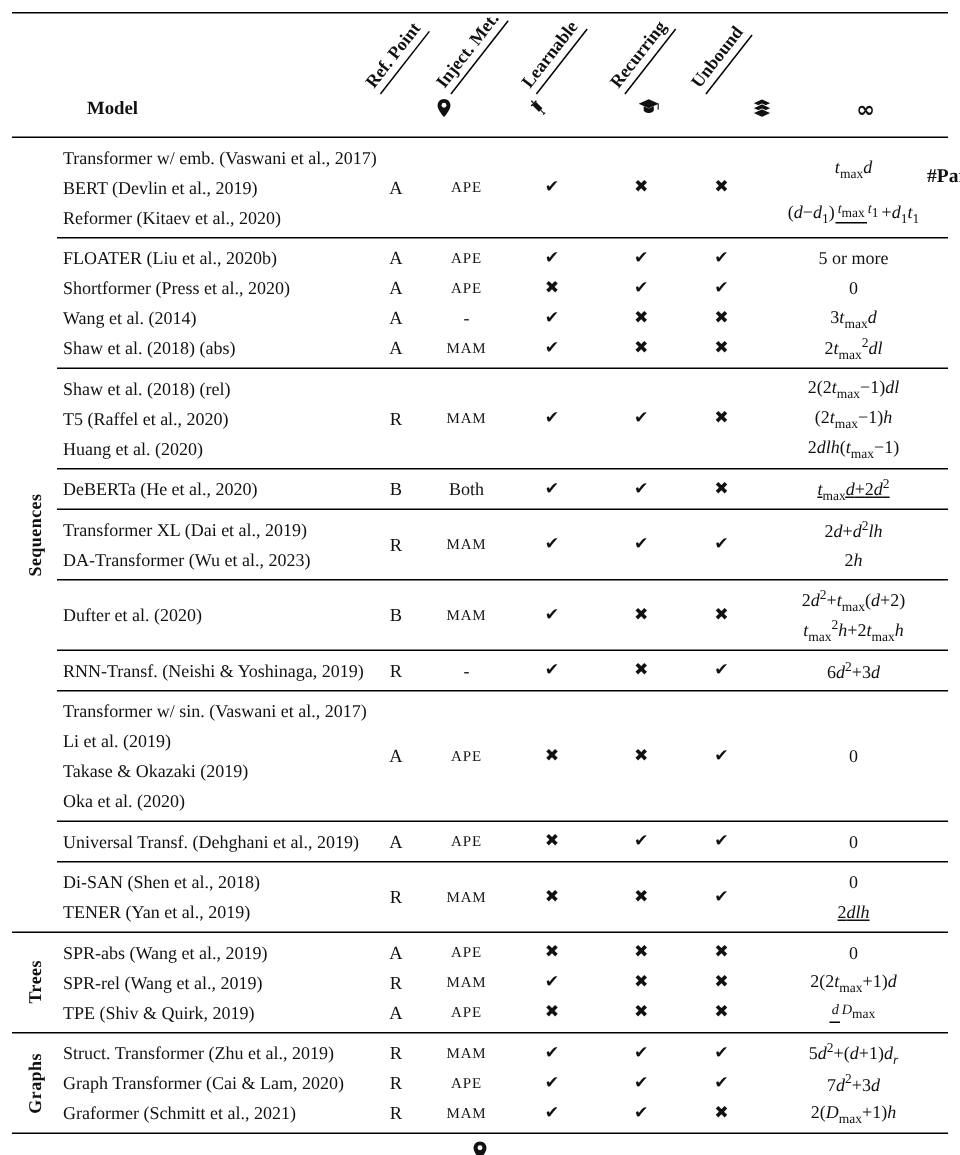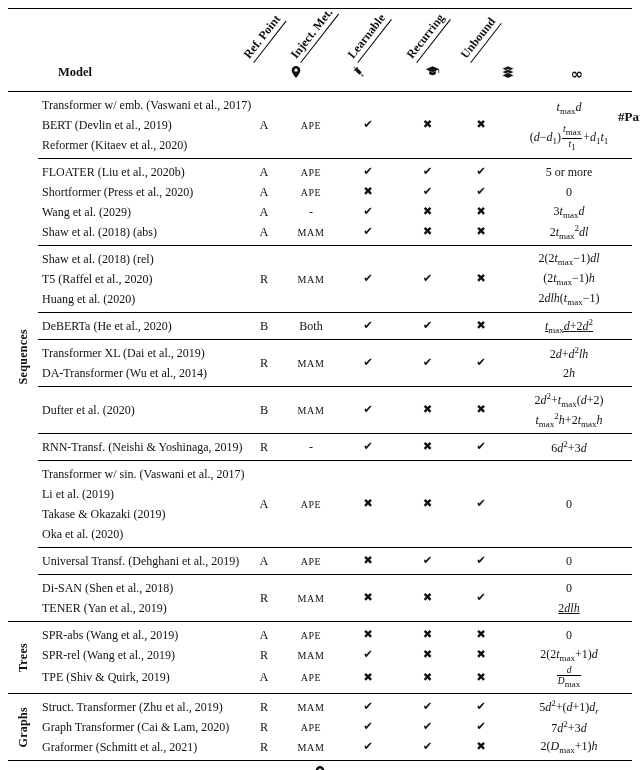--- a/index.html
+++ b/index.html
@@ -47,21 +47,21 @@
   .refv { font-size:12.3px; }
   .sc { font-size:10px; letter-spacing:0.6px; }
   .plainv { font-size:12px; }
   .mark { font-family:"DejaVu Sans",sans-serif; font-size:11.5px; font-weight:700; line-height:1; }
   .pc { display:flex; flex-direction:column; }
   .param-item { display:flex; align-items:center; justify-content:center; min-height:20px; }
   .pmath { font-style:italic; font-size:12px; white-space:nowrap; }
   .pmath .up { font-style:normal; }
   .pmath sub, .pmath sup { font-size:9px; }
   .pplain { font-size:12px; }
-  .frac { display:inline-flex; flex-direction:column; text-align:center; vertical-align:middle;
+  .frac { display:inline-flex; flex-direction:row; text-align:center; vertical-align:middle;
           font-size:9.5px; line-height:1.1; margin:0 1px; }
   .frac .fn { border-bottom:0.7px solid #000; padding:0 1px; }
   .frac .fd { padding:0 1px; }
 
   .footer { display:flex; justify-content:center; margin-top:4px; }
 </style>
 </head>
 <body>
 
 <div class="page">
@@ -211,21 +211,21 @@
                   <span class="mark">✔</span>
                 </div>
                 <div class="cell-param pc">
                   <div class="param-item" style="flex-grow: 1;">
                     <span class="pplain">0</span>
                   </div>
                 </div>
               </div>
               <div class="entry">
                 <div class="cell-model mc">
-                  <div class="model-line">Wang et al. (2029)</div>
+                  <div class="model-line">Wang et al. (2014)</div>
                 </div>
                 <div class="cell-ref cflag">
                   <span class="refv">A</span>
                 </div>
                 <div class="cell-inject cflag">
                   <span class="plainv">-</span>
                 </div>
                 <div class="cell-learn cflag">
                   <span class="mark">✔</span>
                 </div>
@@ -326,21 +326,21 @@
                   <div class="param-item" style="flex-grow: 1; text-decoration: underline;">
                     <span class="pmath">t<sub><i class="up">max</i></sub>d<i class="up">+</i><i class="up">2</i>d<sup><i class="up">2</i></sup></span>
                   </div>
                 </div>
               </div>
             </div>
             <div class="block">
               <div class="entry">
                 <div class="cell-model mc">
                   <div class="model-line">Transformer XL (Dai et al., 2019)</div>
-                  <div class="model-line">DA-Transformer (Wu et al., 2014)</div>
+                  <div class="model-line">DA-Transformer (Wu et al., 2023)</div>
                 </div>
                 <div class="cell-ref cflag">
                   <span class="refv">R</span>
                 </div>
                 <div class="cell-inject cflag">
                   <span class="sc">MAM</span>
                 </div>
                 <div class="cell-learn cflag">
                   <span class="mark">✔</span>
                 </div>

